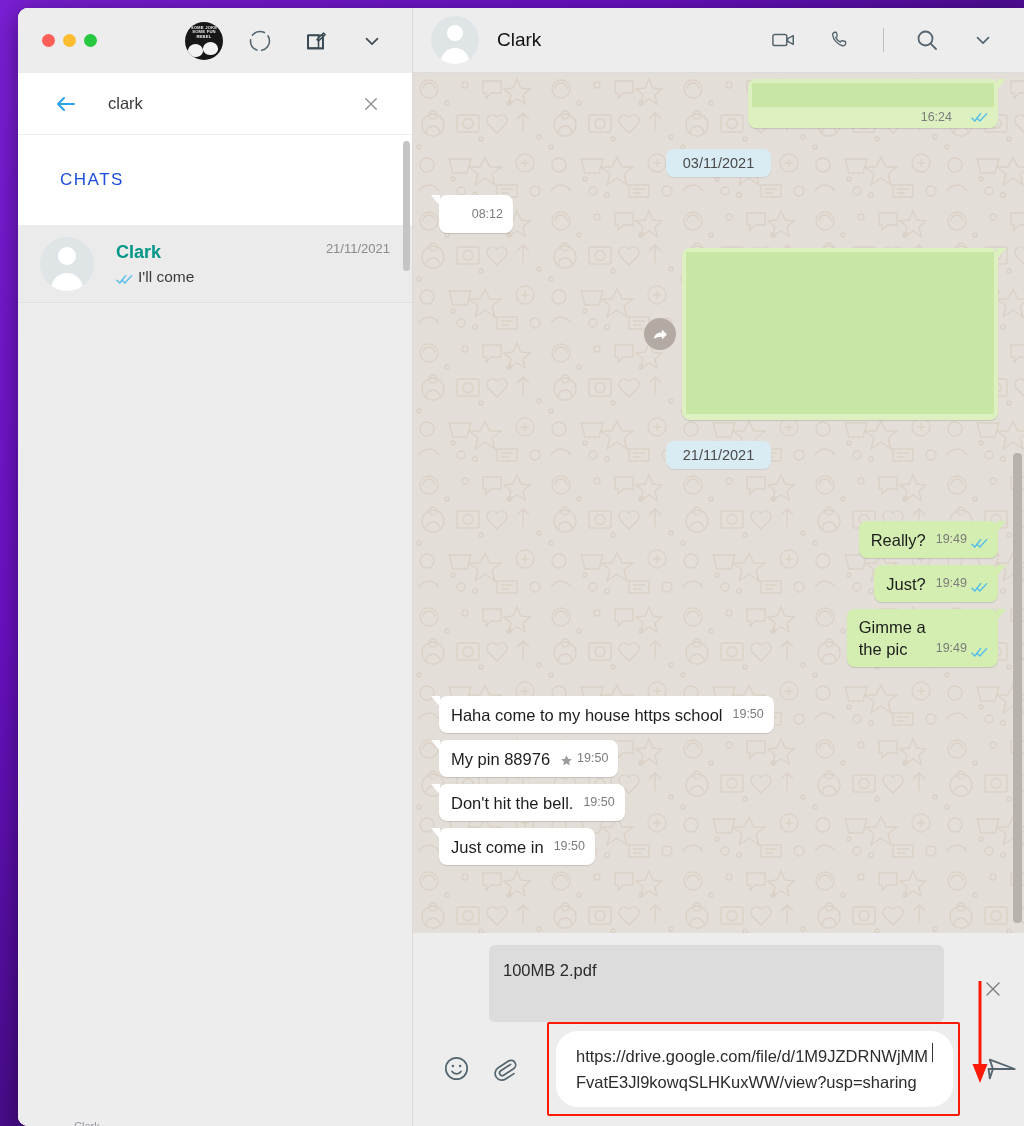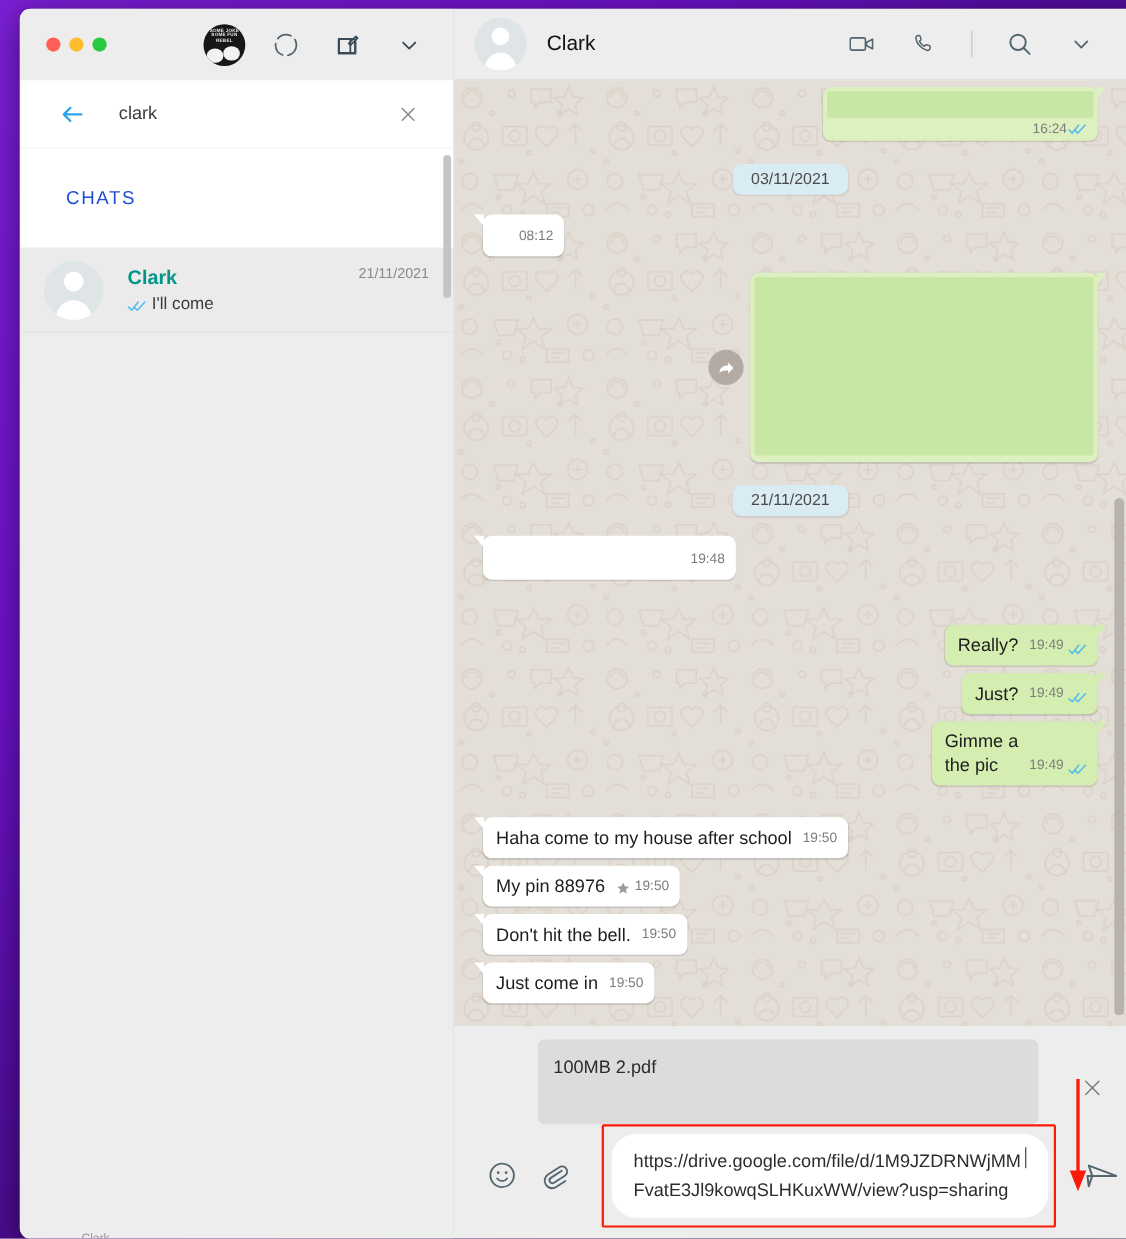--- a/index.html
+++ b/index.html
@@ -230,21 +230,21 @@
     padding: 4px 4px 0 4px; position: relative;
   }
   .media-out::after {
     content: ""; position: absolute; top: 0; right: -8px;
     border-left: 9px solid #ddf0c0;
     border-bottom: 11px solid transparent;
   }
   .media-inner { background: #c8e6a4; }
   .media-meta {
     display: flex; justify-content: flex-end; align-items: center;
-    gap: 1px; font-size: 12.5px; color: #7c7c7c;
+    gap: 19px; font-size: 12.5px; color: #7c7c7c;
     padding: 3px 6px 4px 0;
   }
 
   .fwd-badge {
     position: absolute; left: 205px; top: 50%;
     transform: translateY(-50%);
     width: 32px; height: 32px; border-radius: 50%;
     background: #b3aaa4;
     display: flex; align-items: center; justify-content: center;
     cursor: pointer;
@@ -513,28 +513,20 @@
           <div class="media-out" style="width:316px;">
             <div class="media-inner" style="height:162px;"></div>
             <div class="media-meta" style="height:6px; padding:0;"></div>
           </div>
         </div>
 
         <div class="row center">
           <div class="date-chip">21/11/2021</div>
         </div>
 
-        <div class="row in">
-          <div class="bubble in" style="width:230px; height:40px;">
-            <div class="btext" style="flex:1"></div>
-            <div class="bmeta">
-              <span>19:48</span>
-            </div>
-          </div>
-        </div>
 
         <div class="row out" style="margin-top:34px;">
           <div class="bubble out">
             <span class="btext">Really?</span>
             <span class="bmeta">
               <span>19:49</span>
               <span class="ticks">
                 <svg width="17" height="11" viewBox="0 0 18 11">
                   <path d="M1 6.2 4 9.2 10.2 1.4" fill="none" stroke="#53bdeb" stroke-width="1.5" stroke-linecap="round" stroke-linejoin="round"></path>
                   <path d="M6.4 6.2 9.4 9.2 16.6 1.4" fill="none" stroke="#53bdeb" stroke-width="1.5" stroke-linecap="round" stroke-linejoin="round"></path>
@@ -570,21 +562,21 @@
                   <path d="M1 6.2 4 9.2 10.2 1.4" fill="none" stroke="#53bdeb" stroke-width="1.5" stroke-linecap="round" stroke-linejoin="round"></path>
                   <path d="M6.4 6.2 9.4 9.2 16.6 1.4" fill="none" stroke="#53bdeb" stroke-width="1.5" stroke-linecap="round" stroke-linejoin="round"></path>
                 </svg>
               </span>
             </span>
           </div>
         </div>
 
         <div class="row in" style="margin-top:22px;">
           <div class="bubble in">
-            <span class="btext">Haha come to my house after school</span>
+            <span class="btext">Haha come to my house https school</span>
             <span class="bmeta">
               <span>19:50</span>
             </span>
           </div>
         </div>
 
         <div class="row in">
           <div class="bubble in">
             <span class="btext">My pin 88976</span>
             <span class="bmeta">

